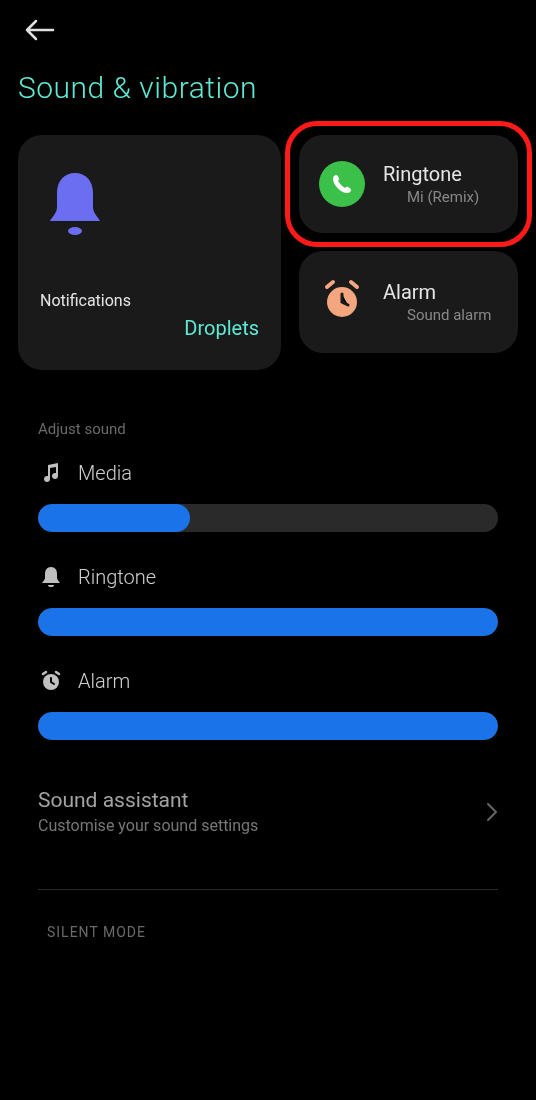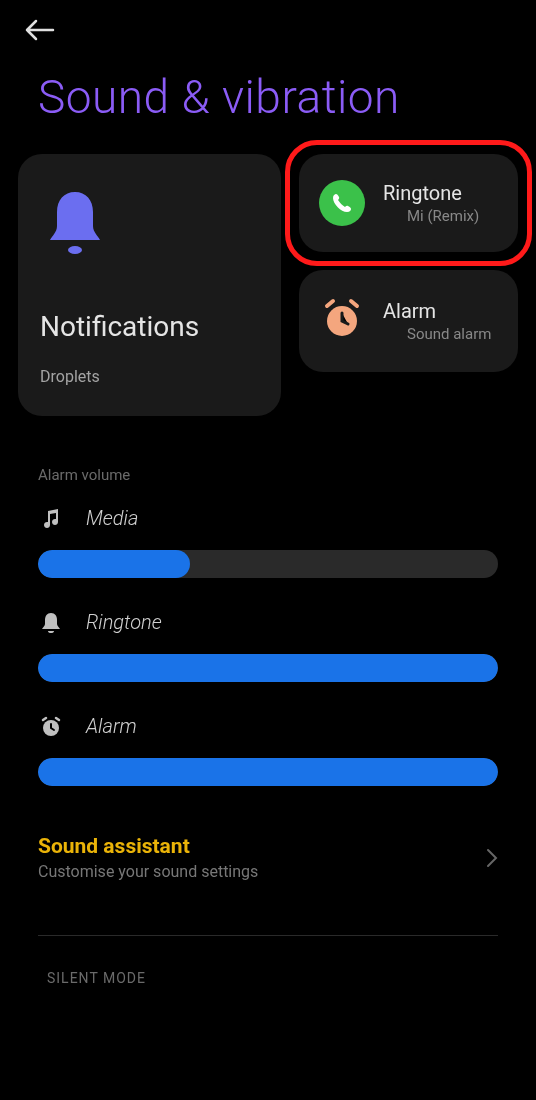--- a/index.html
+++ b/index.html
@@ -20,24 +20,24 @@
     }
     .back-arrow {
       width: 40px;
       height: 40px;
       display: flex;
       align-items: center;
       justify-content: center;
       cursor: pointer;
     }
     .page-title {
-      font-size: 46px;
+      font-size: 30px;
       font-weight: 300;
-      color: #8b5cf6;
-      padding: 20px 20px 30px 38px;
+      color: #5eead4;
+      padding: 20px 20px 30px 18px;
       letter-spacing: 0.5px;
     }
     .cards-row {
       display: flex;
       gap: 18px;
       padding: 0 18px;
     }
     .card-left {
       flex: 1;
       background: #1a1a1a;
@@ -46,28 +46,29 @@
       display: flex;
       flex-direction: column;
       cursor: pointer;
     }
     .card-left .bell-icon-wrap {
       margin-bottom: 46px;
       margin-top: 8px;
       margin-left: 4px;
     }
     .card-left .card-title {
-      font-size: 28px;
+      font-size: 16px;
       font-weight: 400;
       color: #e5e5e5;
-      margin-bottom: 24px;
+      margin-bottom: 6px;
     }
     .card-left .card-sub {
-      font-size: 16px;
-      color: #a3a3a3;
+      font-size: 20px;
+      color: #5eead4;
+      text-align: right;
     }
     .right-col {
       flex: 1;
       display: flex;
       flex-direction: column;
       gap: 18px;
     }
     .card-right {
       background: #1a1a1a;
       border-radius: 24px;
@@ -113,23 +114,23 @@
     .section-label {
       font-size: 15px;
       color: #6a6a6a;
       padding: 50px 38px 10px 38px;
     }
     .volume-row {
       padding: 12px 38px 8px 38px;
     }
     .volume-head {
       display: flex;
-      gap: 22px;
+      align-items: center;
+      gap: 14px;
       margin-bottom: 18px;
-      font-style: italic;
     }
     .volume-label {
       font-size: 20px;
       color: #d0d0d0;
       font-weight: 300;
     }
     .volume-icon {
       width: 26px;
       height: 26px;
       display: flex;
@@ -153,22 +154,22 @@
     }
     .assistant-row {
       padding: 40px 38px 20px 38px;
       display: flex;
       align-items: center;
       justify-content: space-between;
       cursor: pointer;
     }
     .assistant-title {
       font-size: 21px;
-      color: #eab308;
-      font-weight: 700;
+      color: #a3a3a3;
+      font-weight: 400;
       margin-bottom: 4px;
     }
     .assistant-sub {
       font-size: 16px;
       color: #777;
     }
     .divider {
       height: 1px;
       background: #2a2a2a;
       margin: 34px 38px 0 38px;
@@ -229,21 +230,21 @@
         </svg>
       </div>
       <div>
         <div class="card-title">Alarm</div>
         <div class="card-sub">Sound alarm</div>
       </div>
     </div>
   </div>
 </div>
 
-<div class="section-label">Alarm volume</div>
+<div class="section-label">Adjust sound</div>
 
 <div class="volume-row">
   <div class="volume-head">
     <div class="volume-icon">
       <svg width="22" height="22" viewBox="0 0 22 22" fill="#c0c0c0">
         <path d="M8 3 L18 1 L18 14 C18 16 16.5 17 15 17 C13.5 17 12 16 12 14 C12 12 13.5 11 15 11 L16 11 L16 5 L10 6 L10 17 C10 19 8.5 20 7 20 C5.5 20 4 19 4 17 C4 15 5.5 14 7 14 L8 14 Z"></path>
       </svg>
     </div>
     <div class="volume-label">Media</div>
   </div>

